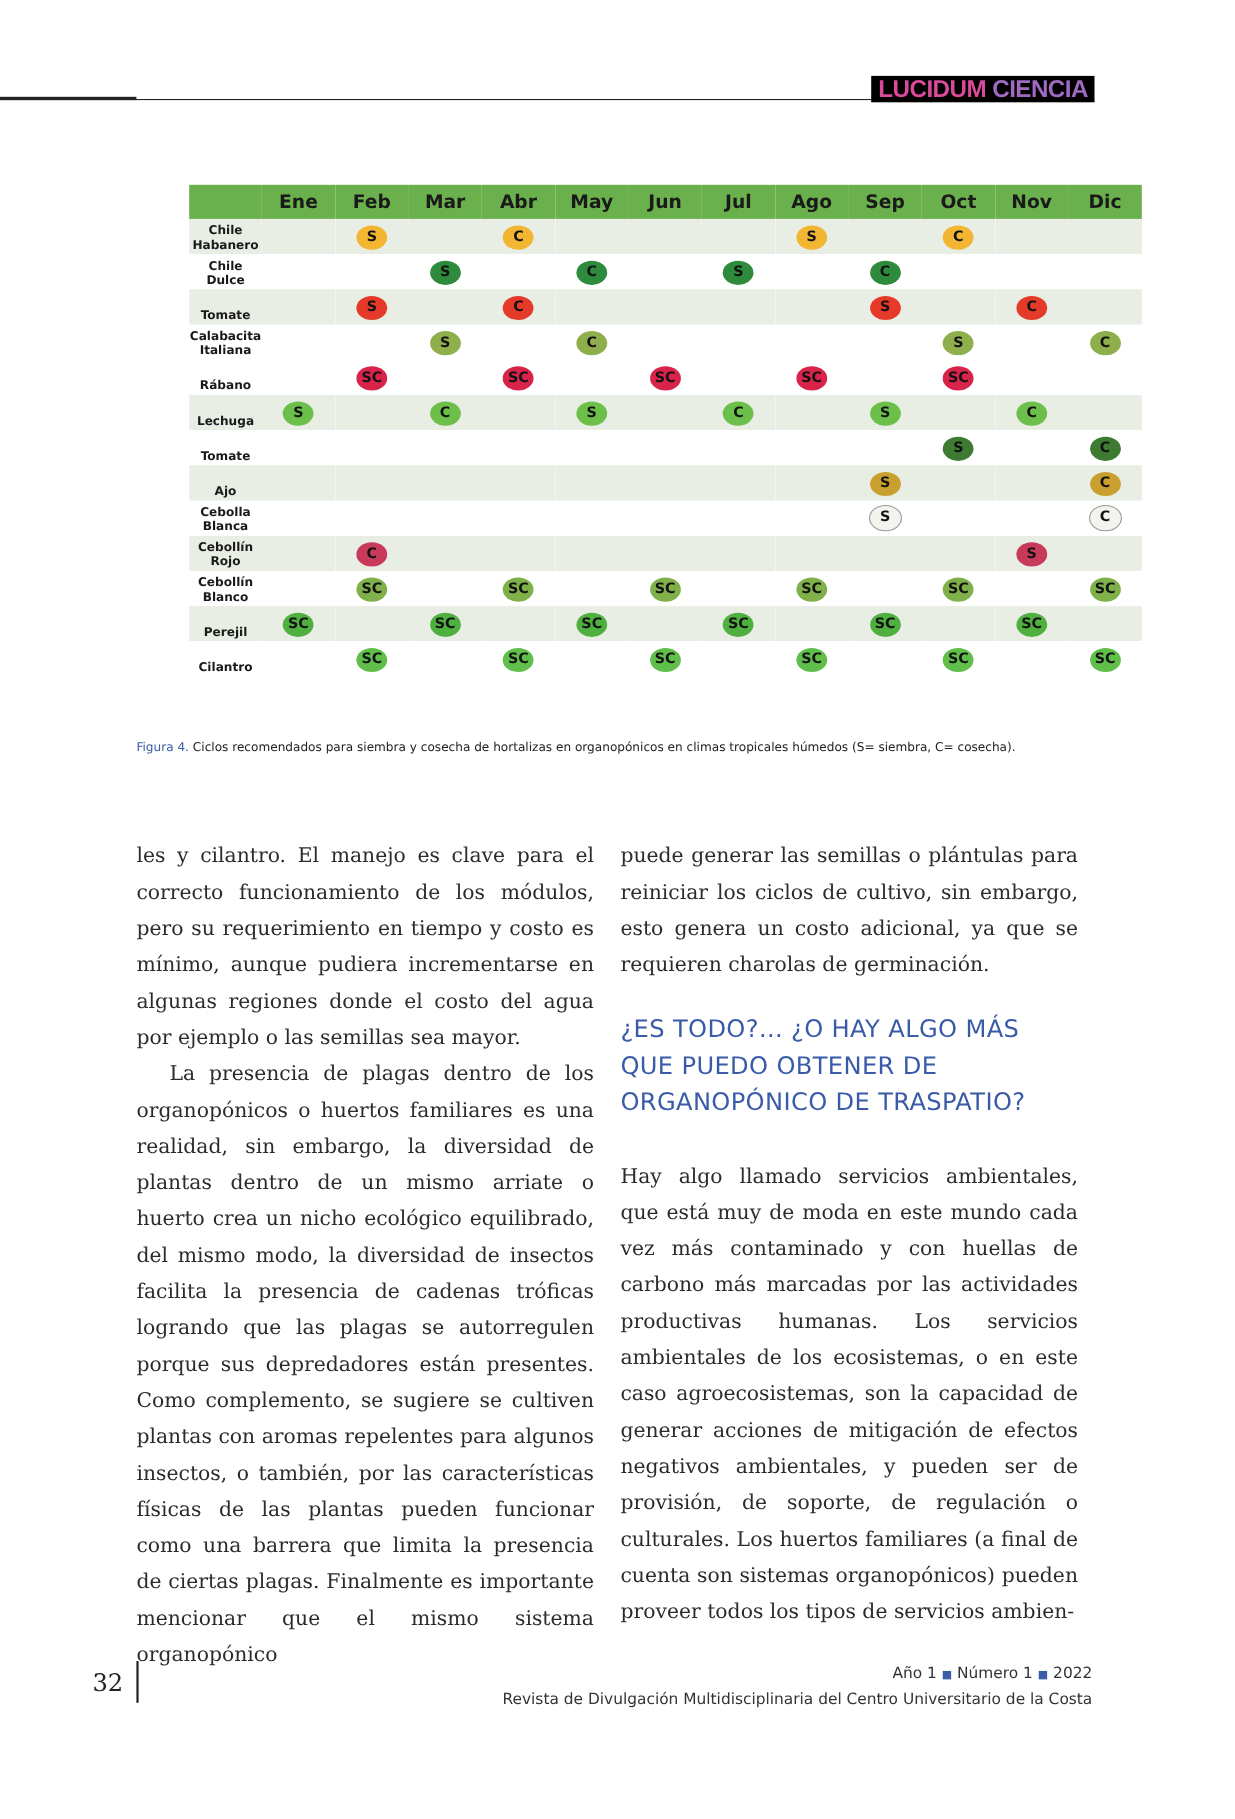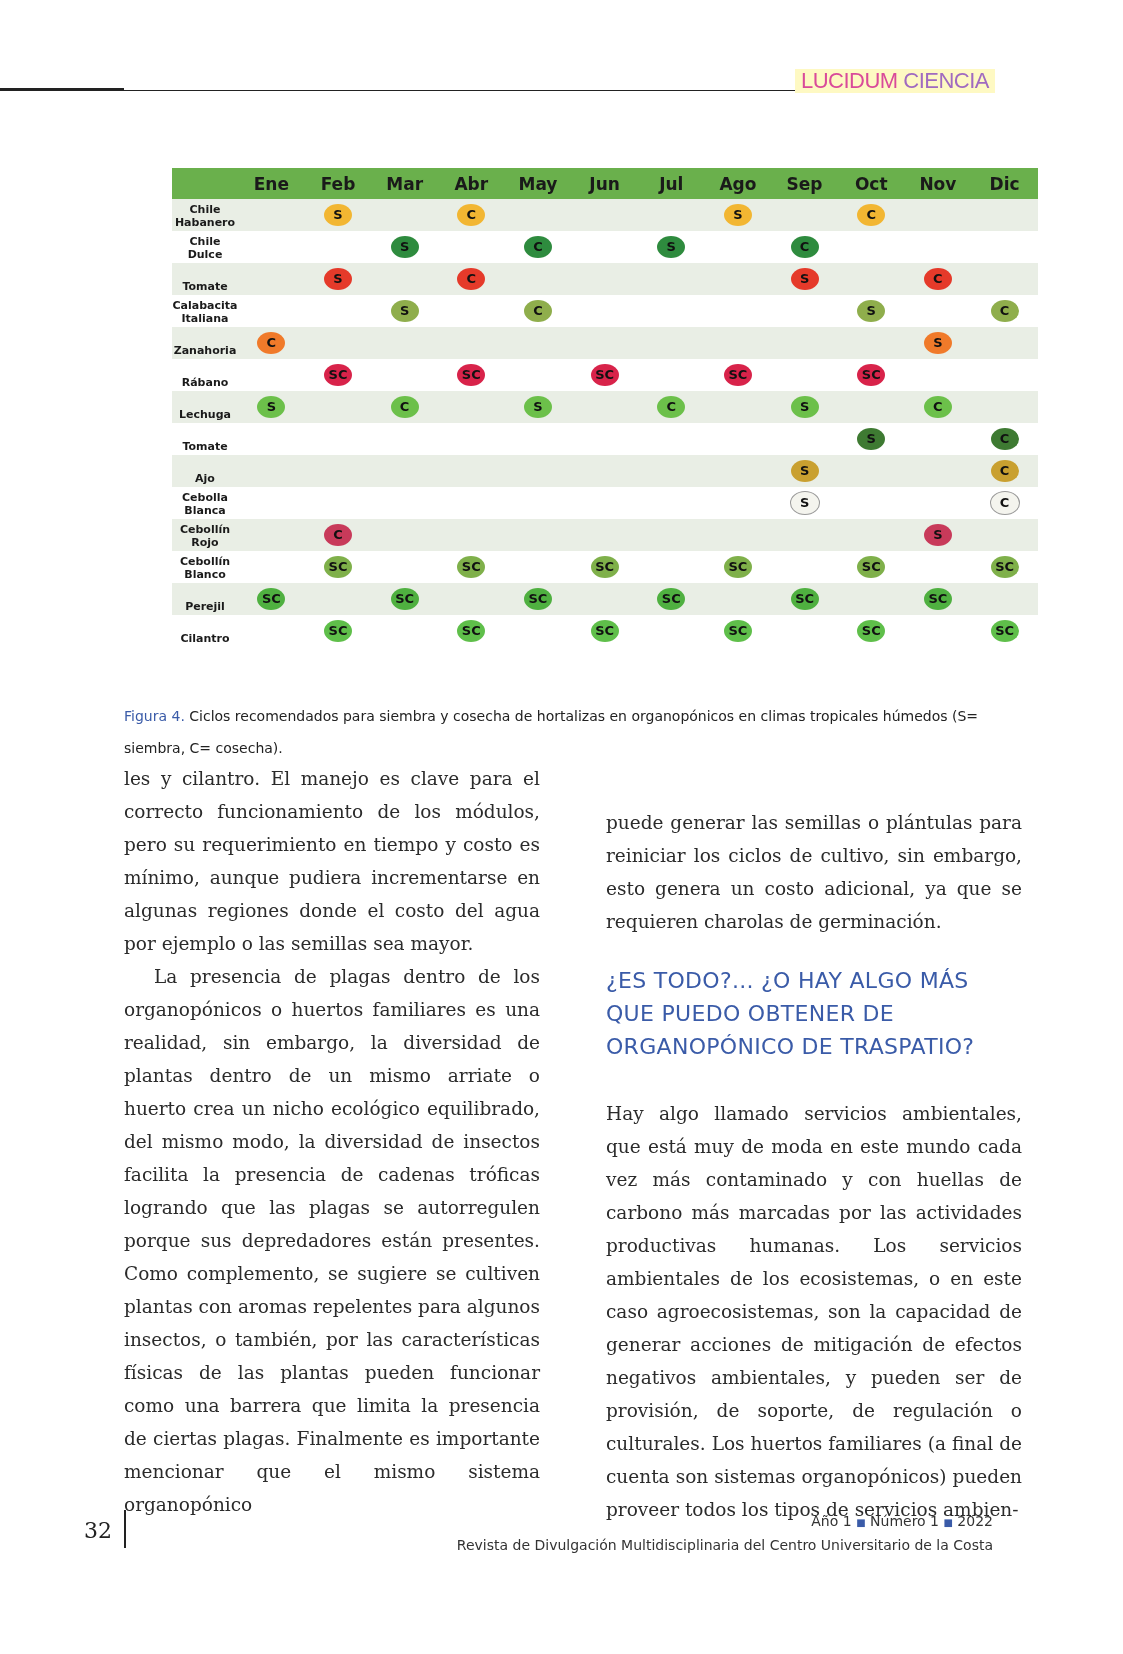--- a/index.html
+++ b/index.html
@@ -1,36 +1,36 @@
 <!DOCTYPE html>
 <html><head>
 <meta charset="utf-8">
 <style>
   html, body { margin: 0; padding: 0; background: #ffffff; }
   body { width: 1123px; height: 1654px; position: relative; overflow: hidden; font-family: "DejaVu Serif", serif; color: #2b2b2b; }
   .top-rule { position: absolute; left: 0; top: 90px; width: 990px; height: 1px; background: #222; }
   .top-rule-thick { position: absolute; left: 0; top: 88px; width: 124px; height: 3px; background: #222; }
-  .brand { position: absolute; right: 128px; top: 69px; height: 24px; background: #fef9c3; padding: 0 6px;
-    font-family: "Liberation Sans", sans-serif; font-weight: normal; font-size: 22px; line-height: 24px; letter-spacing: -0.5px;
+  .brand { position: absolute; right: 128px; top: 69px; height: 24px; background: #000000; padding: 0 6px;
+    font-family: "Liberation Sans", sans-serif; font-weight: bold; font-size: 22px; line-height: 24px; letter-spacing: -0.5px;
     color: #d94a9a; }
   .brand span.b2 { color: #a06ac0; }
   .figure { position: absolute; left: 124px; top: 168px; width: 866px; margin-left: 48px; }
   table.cal { border-collapse: collapse; width: 866px; table-layout: fixed; font-family: "DejaVu Sans", sans-serif; }
   table.cal th { background: #6ab04c; color: #1a1a1a; font-size: 17px; font-weight: bold; height: 31px; padding: 0; text-align: center; }
   table.cal th.lab { width: 66px; }
   table.cal td { height: 30px; padding: 0; text-align: center; vertical-align: middle; position: relative; }
   table.cal tr.odd td { background: #e9eee5; }
   table.cal td.rowlab { font-size: 11px; font-weight: bold; line-height: 13px; color: #1a1a1a; vertical-align: bottom; padding-bottom: 2px; }
   .mk { display: inline-block; font-family: "DejaVu Sans", sans-serif; font-weight: bold; font-size: 13px; line-height: 22px; min-width: 28px; height: 22px; border-radius: 50%; color: #111; }
-  .caption { position: absolute; left: 124px; top: 700px; width: 860px; font-family: "DejaVu Sans", sans-serif; font-size: 14px; line-height: 32px; color: #222; }
+  .caption { position: absolute; left: 124px; top: 664px; width: 860px; font-family: "DejaVu Sans", sans-serif; font-size: 11px; line-height: 32px; color: #222; }
   .caption .fig-label { color: #3a5ba8; }
   .col { position: absolute; top: 762px; width: 416px; font-size: 18.5px; line-height: 33px; text-align: justify; }
   .col p { margin: 0; }
   .col-left { left: 124px; }
-  .col-right { left: 606px; margin-top: 44px; }
+  .col-right { left: 564px; }
   .indent { text-indent: 30px; }
   .heading { font-family: "DejaVu Sans", sans-serif; color: #3a5ba8; font-size: 22px; line-height: 33px; margin: 26px 0 34px 0 !important; text-align: left !important; letter-spacing: 0.3px; }
   .page-num { position: absolute; left: 84px; top: 1518px; font-size: 22px; color: #222; }
   .page-bar { position: absolute; left: 124px; top: 1510px; width: 2px; height: 38px; background: #222; }
   .footer { position: absolute; right: 130px; top: 1510px; text-align: right; font-family: "DejaVu Sans", sans-serif; font-size: 14px; line-height: 22px; color: #333; }
   .footer .sq { color: #3a5ba8; font-size: 10px; }
 </style>
 </head>
 <body>
 
@@ -111,35 +111,20 @@
           <td></td>
           <td><span class="mk" style="background: rgb(143, 174, 76);">C</span></td>
           <td></td>
           <td></td>
           <td></td>
           <td></td>
           <td><span class="mk" style="background: rgb(143, 174, 76);">S</span></td>
           <td></td>
           <td><span class="mk" style="background: rgb(143, 174, 76);">C</span></td>
         </tr>
-        <tr class="odd">
-          <td class="rowlab">Zanahoria</td>
-          <td><span class="mk" style="background: rgb(240, 122, 42);">C</span></td>
-          <td></td>
-          <td></td>
-          <td></td>
-          <td></td>
-          <td></td>
-          <td></td>
-          <td></td>
-          <td></td>
-          <td></td>
-          <td><span class="mk" style="background: rgb(240, 122, 42);">S</span></td>
-          <td></td>
-        </tr>
         <tr class="even">
           <td class="rowlab">Rábano</td>
           <td></td>
           <td><span class="mk" style="background: rgb(216, 35, 74);">SC</span></td>
           <td></td>
           <td><span class="mk" style="background: rgb(216, 35, 74);">SC</span></td>
           <td></td>
           <td><span class="mk" style="background: rgb(216, 35, 74);">SC</span></td>
           <td></td>
           <td><span class="mk" style="background: rgb(216, 35, 74);">SC</span></td>

